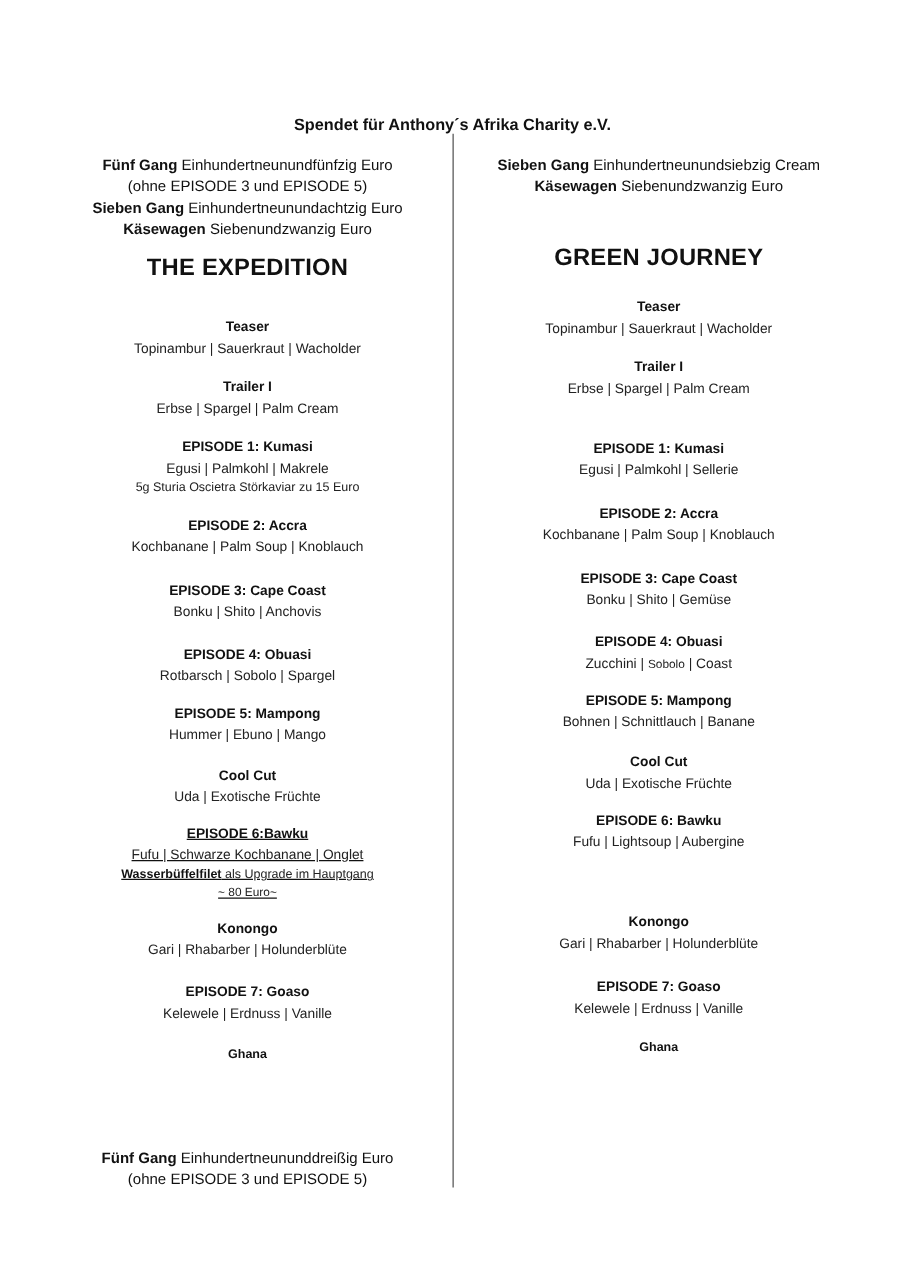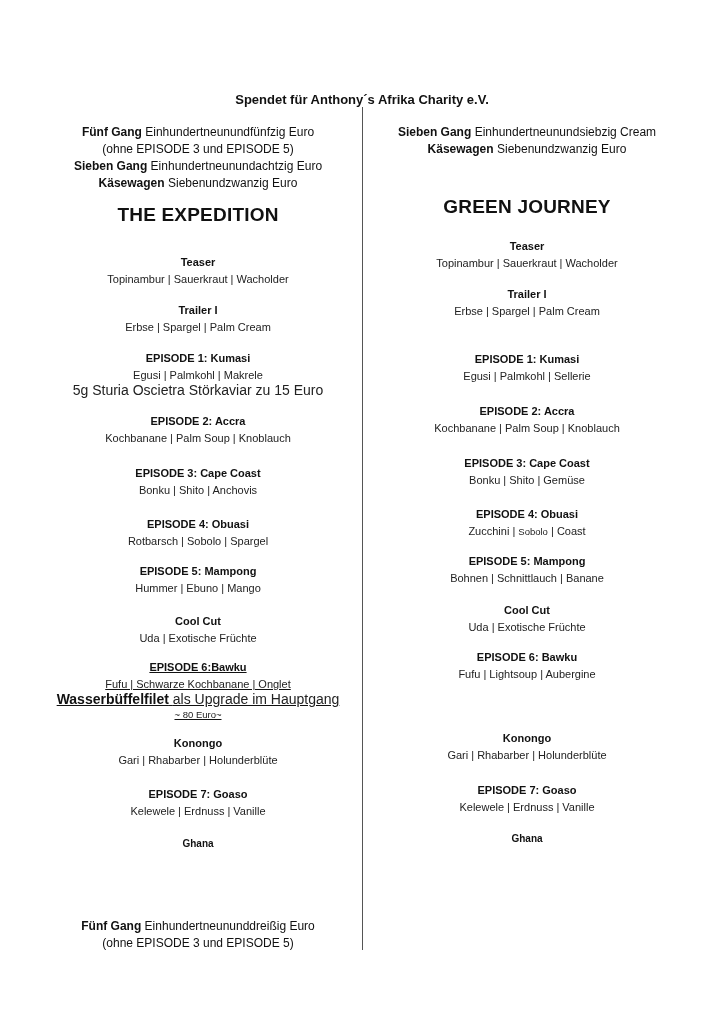--- a/index.html
+++ b/index.html
@@ -42,21 +42,21 @@
     .abs { position: absolute; left: 0; width: 100%; text-align: center; }
 
     .price-line { font-size: 12px; line-height: 17px; white-space: nowrap; }
     .price-line b { font-weight: bold; }
 
     .menu-title { font-size: 19px; font-weight: bold; letter-spacing: 0.2px; }
 
     .course-name { font-size: 11px; font-weight: bold; line-height: 17px; }
     .course-name.small { font-size: 11px; }
     .course-items { font-size: 11px; line-height: 16px; color: #222; white-space: nowrap; }
-    .course-extra { font-size: 14px; line-height: 15px; color: #222; white-space: nowrap; }
+    .course-extra { font-size: 10px; line-height: 15px; color: #222; white-space: nowrap; }
     .course-extra b { font-weight: bold; color: #111; }
     .tiny { font-size: 9.5px; }
     .region { font-size: 10px; font-weight: bold; }
   </style>
 </head>
 <body>
 
 <div class="page-title">Spendet für Anthony´s Afrika Charity e.V.</div>
 <div class="divider"></div>
 

